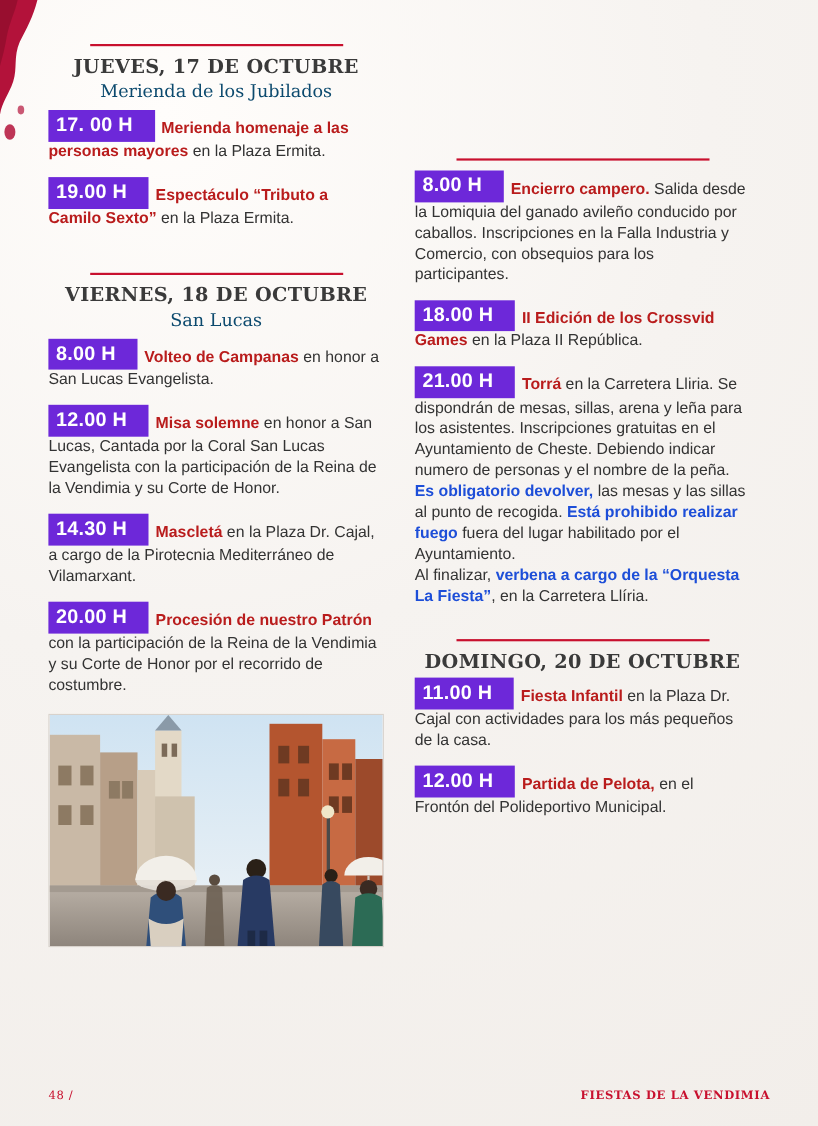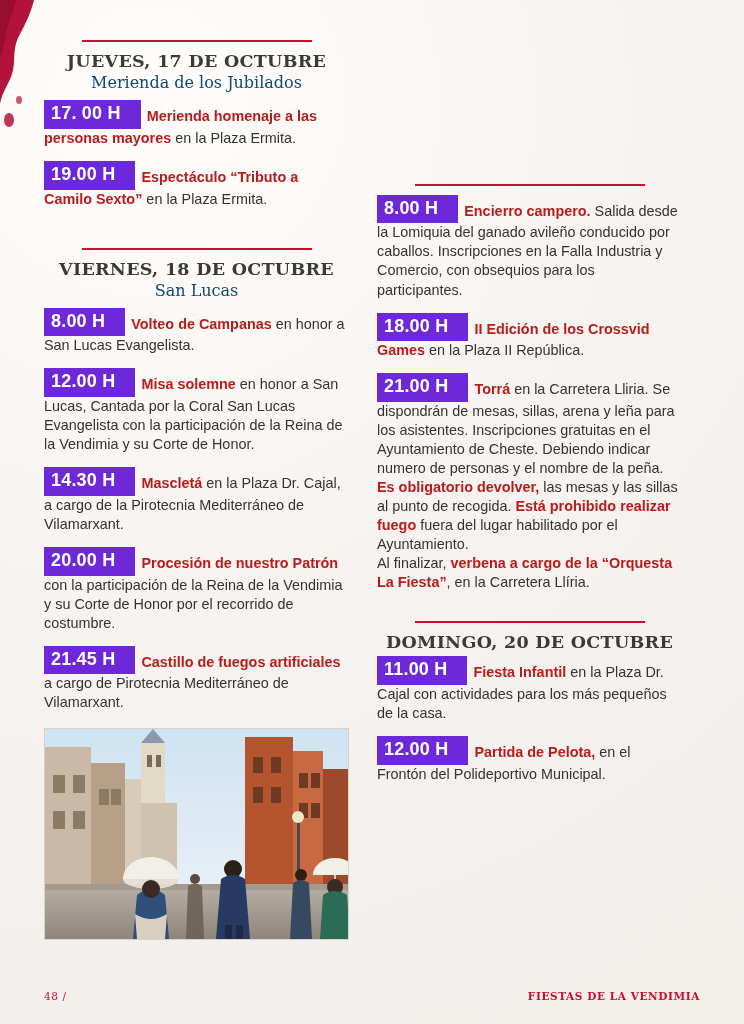--- a/index.html
+++ b/index.html
@@ -80,21 +80,21 @@
     margin-right: 6px;
     vertical-align: 2px;
     letter-spacing: 0.2px;
     white-space: nowrap;
   }
   .hl {
     color: #b91c1c;
     font-weight: 700;
   }
   .hl-plain {
-    color: #b91c1c;
+    color: #1d4ed8;
     font-weight: 700;
   }
   .txt { color:#333; }
 
   .photo {
     margin-top: 16px;
     width: 305px;
     height: 212px;
     border: 1px solid #d8d2cc;
     position: relative;
@@ -161,23 +161,20 @@
         <span class="time">8.00 H</span><span class="hl">Volteo de Campanas</span><span class="txt"> en honor a San Lucas Evangelista.</span>
       </div>
       <div class="entry">
         <span class="time">12.00 H</span><span class="hl">Misa solemne</span><span class="txt"> en honor a San Lucas, Cantada por la Coral San Lucas Evangelista con la participación de la Reina de la Vendimia y su Corte de Honor.</span>
       </div>
       <div class="entry">
         <span class="time">14.30 H</span><span class="hl">Mascletá</span><span class="txt"> en la Plaza Dr. Cajal, a cargo de la Pirotecnia Mediterráneo de Vilamarxant.</span>
       </div>
       <div class="entry">
         <span class="time">20.00 H</span><span class="hl">Procesión de nuestro Patrón</span><span class="txt"> con la participación de la Reina de la Vendimia y su Corte de Honor por el recorrido de costumbre.</span>
-      </div>
-      <div class="entry">
-        <span class="time">21.45 H</span><span class="hl">Castillo de fuegos artificiales</span><span class="txt"> a cargo de Pirotecnia Mediterráneo de Vilamarxant.</span>
       </div>
 
       <div class="photo">
         <svg width="303" height="210" viewBox="0 0 303 210" xmlns="http://www.w3.org/2000/svg">
           <defs>
             <linearGradient id="sky" x1="0" y1="0" x2="0" y2="1">
               <stop offset="0%" stop-color="#cfe3f2"></stop>
               <stop offset="100%" stop-color="#eef3f6"></stop>
             </linearGradient>
             <linearGradient id="road" x1="0" y1="0" x2="0" y2="1">

